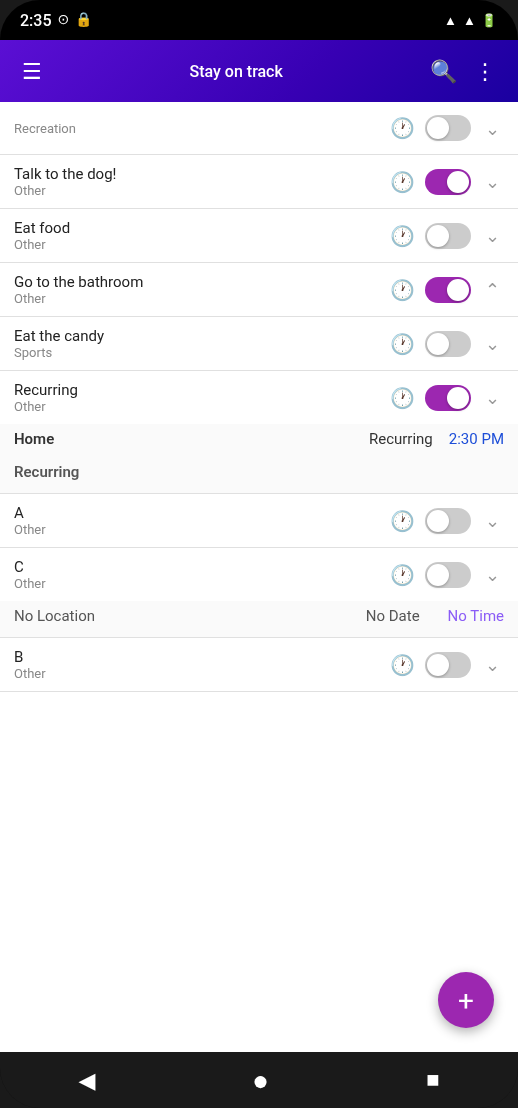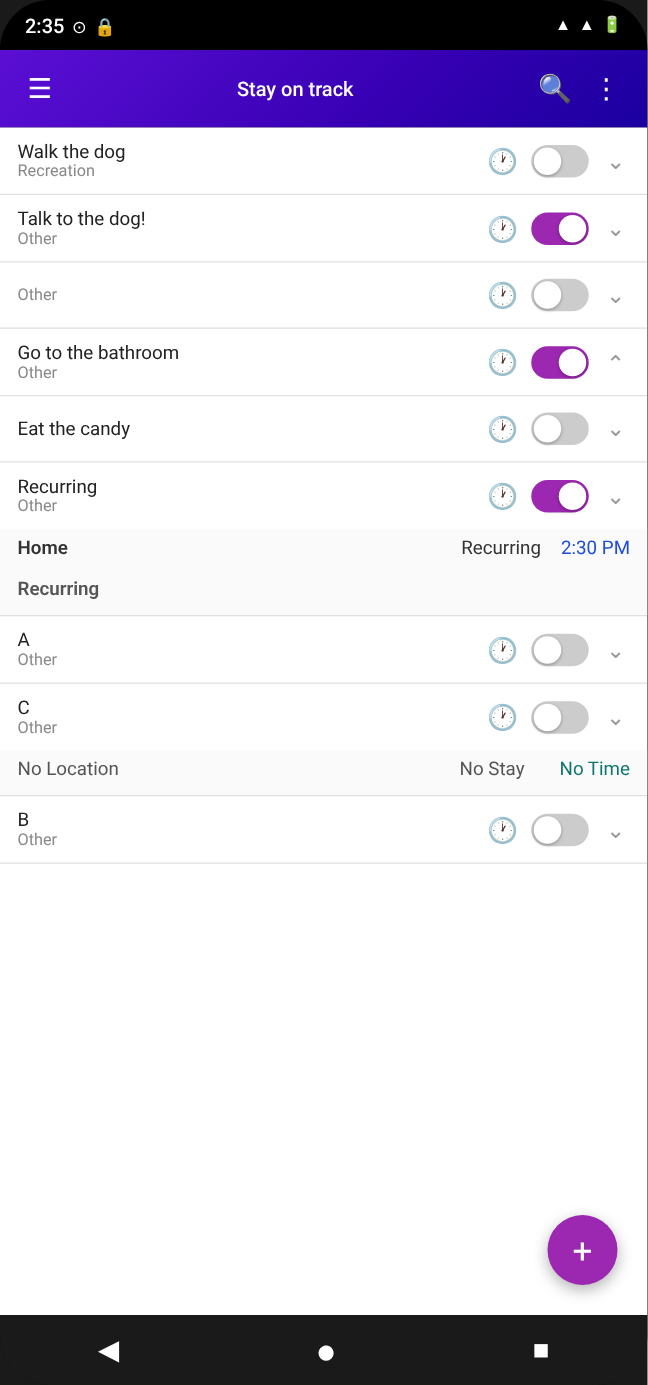--- a/index.html
+++ b/index.html
@@ -37,21 +37,21 @@
     }
     .status-icons {
       display: flex;
       align-items: center;
       gap: 6px;
       color: #fff;
       font-size: 14px;
     }
     .status-left {
       display: flex;
-      align-items: flex-end;
+      align-items: flex-start;
       gap: 6px;
     }
     .app-bar {
       background: linear-gradient(135deg, #5b0fd4 0%, #3700b3 60%, #1a00a0 100%);
       height: 62px;
       display: flex;
       align-items: center;
       padding: 0 14px;
       flex-shrink: 0;
     }
@@ -223,21 +223,20 @@
     <span class="app-bar-title">Stay on track</span>
     <span class="app-bar-icon">🔍</span>
     <span class="app-bar-icon">⋮</span>
   </div>
 
   <div class="content">
 
     <div class="task-item">
       <div class="task-main-row">
         <div class="task-info">
-          <div class="task-name">Walk the dog</div>
           <div class="task-category">Recreation</div>
         </div>
         <div class="task-controls">
           <span class="clock-icon">🕐</span>
           <div class="toggle off">
               <div class="toggle-thumb"></div>
             </div>
           <span class="chevron">⌄</span>
         </div>
       </div>
@@ -255,20 +254,21 @@
               <div class="toggle-thumb"></div>
             </div>
           <span class="chevron">⌄</span>
         </div>
       </div>
     </div>
 
     <div class="task-item">
       <div class="task-main-row">
         <div class="task-info">
+          <div class="task-name">Eat food</div>
           <div class="task-category">Other</div>
         </div>
         <div class="task-controls">
           <span class="clock-icon">🕐</span>
           <div class="toggle off">
               <div class="toggle-thumb"></div>
             </div>
           <span class="chevron">⌄</span>
         </div>
       </div>
@@ -287,20 +287,21 @@
             </div>
           <span class="chevron" style="transform: rotate(180deg); display:inline-block;">⌄</span>
         </div>
       </div>
     </div>
 
     <div class="task-item">
       <div class="task-main-row">
         <div class="task-info">
           <div class="task-name">Eat the candy</div>
+          <div class="task-category">Sports</div>
         </div>
         <div class="task-controls">
           <span class="clock-icon">🕐</span>
           <div class="toggle off">
               <div class="toggle-thumb"></div>
             </div>
           <span class="chevron">⌄</span>
         </div>
       </div>
     </div>
@@ -357,22 +358,22 @@
           <span class="clock-icon">🕐</span>
           <div class="toggle off">
               <div class="toggle-thumb"></div>
             </div>
           <span class="chevron">⌄</span>
         </div>
       </div>
 
       <div class="task-expanded">
         <span class="expand-label" style="font-weight:400;color:#555;">No Location</span>
-        <span class="expand-value" style="color:#555;">No Stay</span>
-        <span class="expand-time" style="color:#0f766e;padding-left:28px;">No Time</span>
+        <span class="expand-value" style="color:#555;">No Date</span>
+        <span class="expand-time" style="color:#8b5cf6;padding-left:28px;">No Time</span>
       </div>
 
     </div>
 
     <div class="task-item">
       <div class="task-main-row">
         <div class="task-info">
           <div class="task-name">B</div>
           <div class="task-category">Other</div>
         </div>

